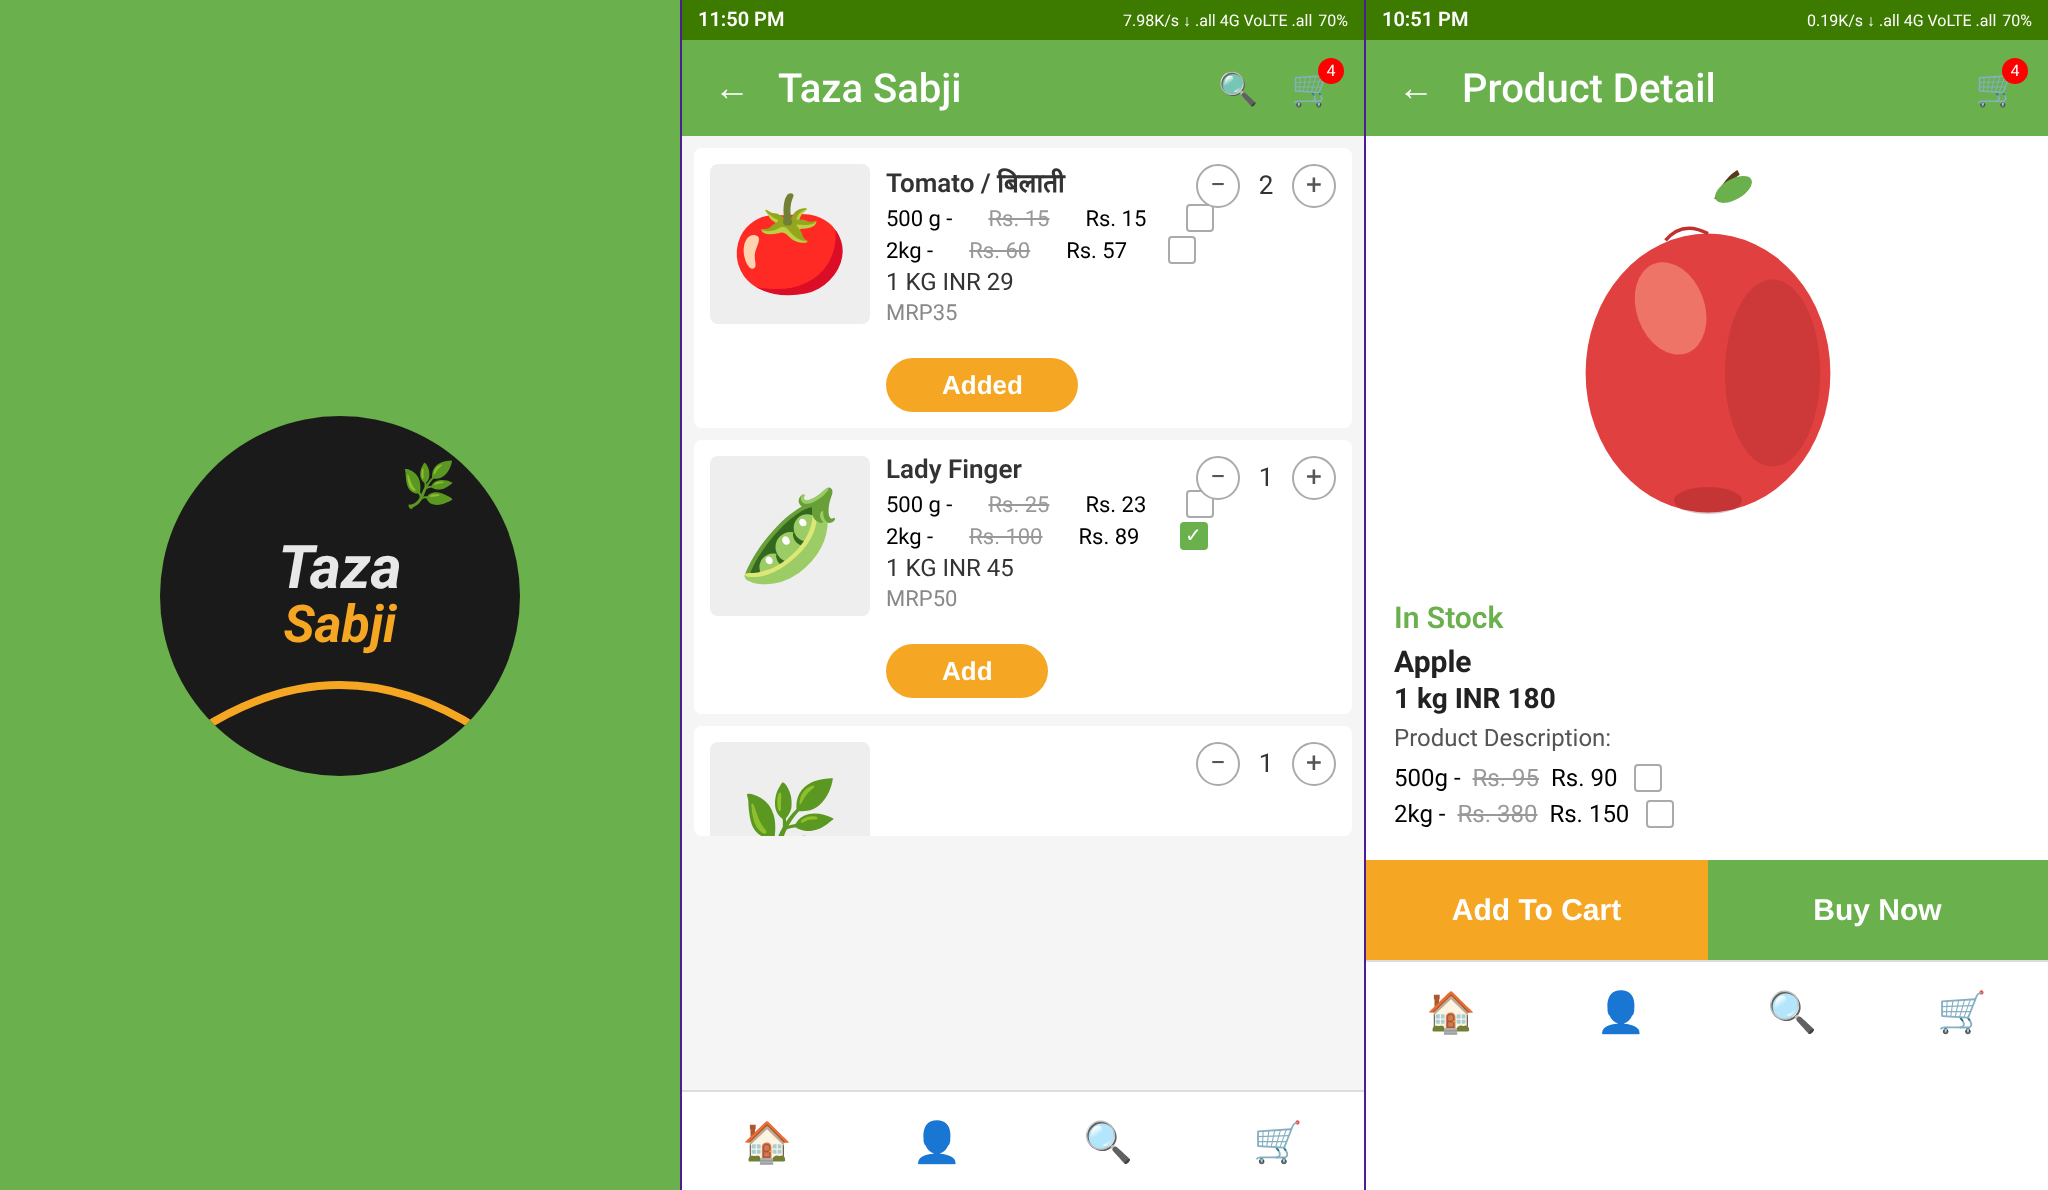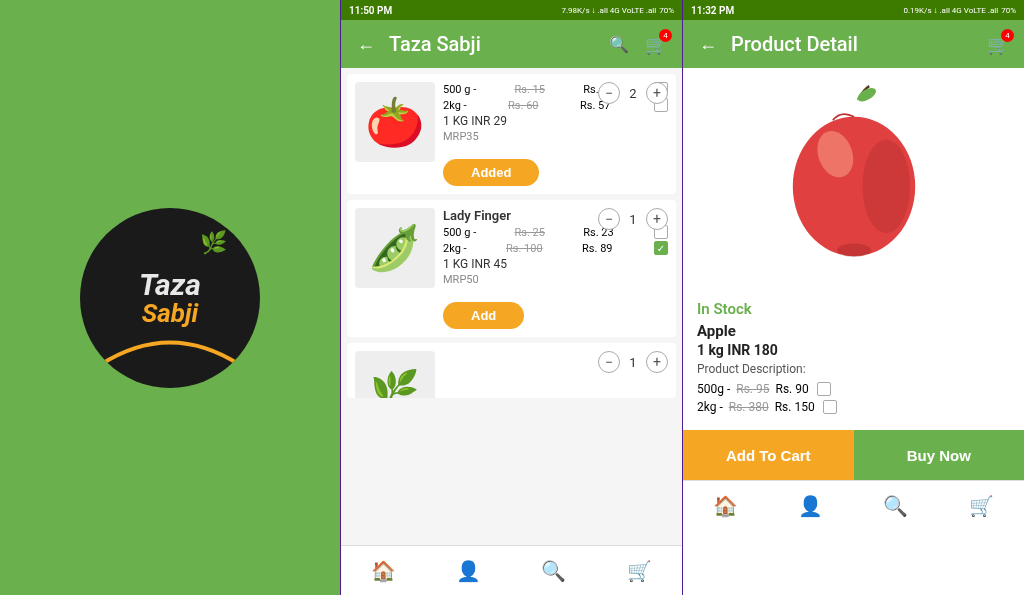--- a/index.html
+++ b/index.html
@@ -176,24 +176,23 @@
       margin-bottom: 2px;
     }
     .product-mrp {
       font-size: 11px;
       color: #888;
     }
     .strikethrough { text-decoration: line-through; color: #999; }
     .price-row {
       display: flex;
       align-items: center;
-      gap: 6px;
+      gap: 18px;
       margin-bottom: 2px;
       font-size: 11px;
-      justify-content: space-between;
     }
     .qty-control {
       position: absolute;
       top: 8px;
       right: 8px;
       display: flex;
       align-items: center;
       gap: 6px;
     }
     .qty-btn {
@@ -380,20 +379,21 @@
       <span style="font-size:18px;">🛒</span>
       <span class="cart-badge">4</span>
     </div>
   </div>
 
   <div class="screen-content">
 
     <div class="product-card">
       <div class="product-img tomato-emoji">🍅</div>
       <div class="product-info">
+        <div class="product-name">Tomato / बिलाती</div>
         <div class="price-row">
           <span>500 g -</span>
           <span class="strikethrough">Rs. 15</span>
           <span>Rs. 15</span>
           <div class="checkbox"></div>
         </div>
         <div class="price-row">
           <span>2kg -</span>
           <span class="strikethrough">Rs. 60</span>
           <span>Rs. 57</span>
@@ -460,21 +460,21 @@
       </div>
     <div class="nav-item">
         <span>🛒</span>
       </div>
   </div>
 </div>
 
 <div class="phone-screen">
 
   <div class="status-bar">
-    <span class="time">11:32 PM</span>
+    <span class="time">10:51 PM</span>
     <div class="status-icons">
       <span>0.19K/s ↓ .all 4G VoLTE .all</span>
       <span>70%</span>
     </div>
   </div>
 
   <div class="app-bar">
     <div class="icon-btn">
       <span style="font-size:18px;">←</span>
     </div>

